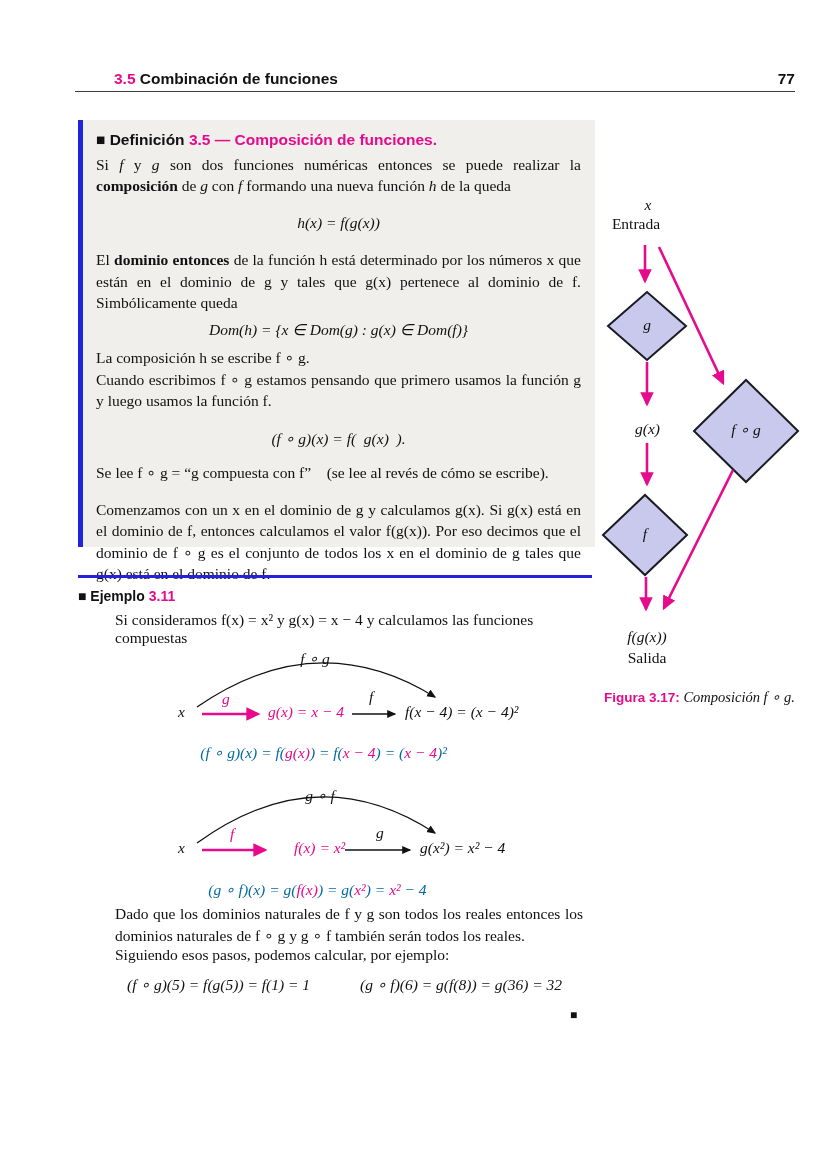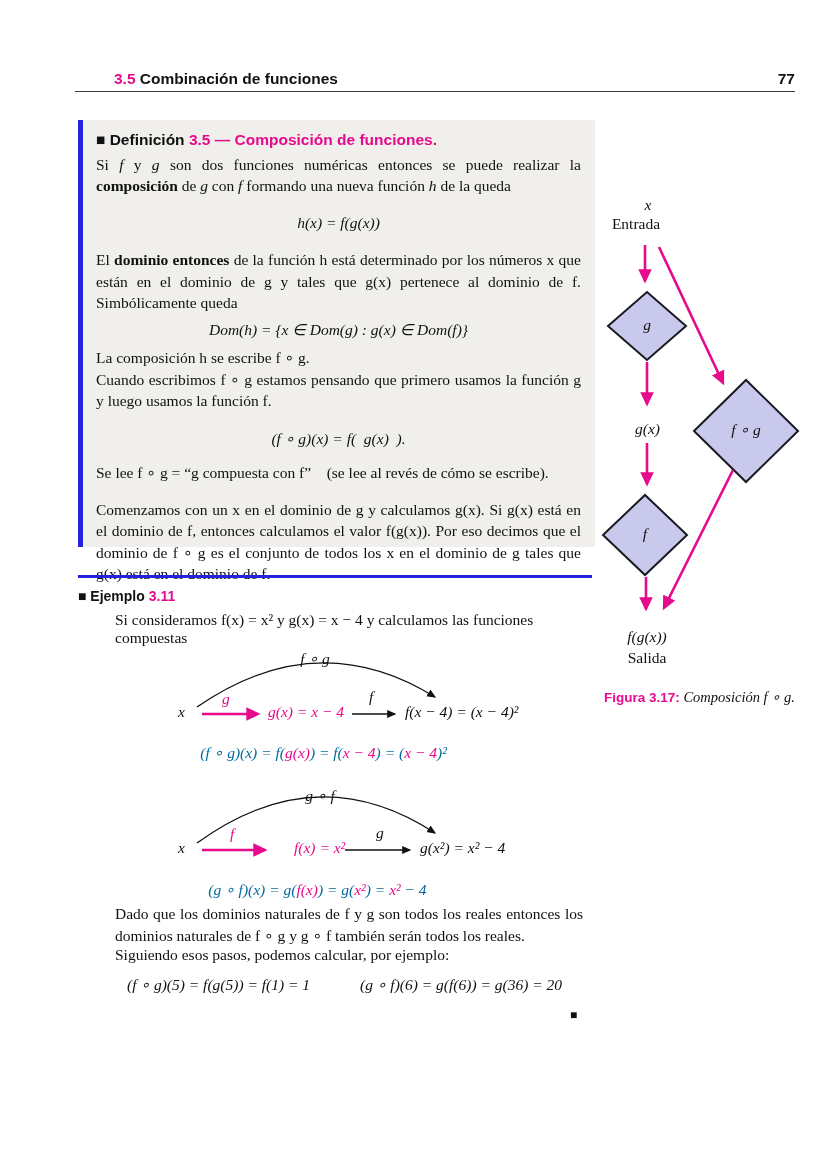--- a/index.html
+++ b/index.html
@@ -136,21 +136,21 @@
     <span class="lbl it" style="left:270px;top:52px;">g(x²) = x² − 4</span>
     <div class="formula" style="left:35px;top:76px;">
       <span class="k">(g ∘ f)(x) = g(</span><span class="m">f(x)</span><span class="k">) = g(</span><span class="m">x²</span><span class="k">) = </span><span class="m">x²</span><span class="k"> − 4</span>
     </div>
   </div>
 
   
   <div class="abs close1 jst">Dado que los dominios naturales de f y g son todos los reales entonces los dominios naturales de f ∘ g y g ∘ f también serán todos los reales.</div>
   <div class="abs close2">Siguiendo esos pasos, podemos calcular, por ejemplo:</div>
   <div class="abs eqrow-l">(f ∘ g)(5) = f(g(5)) = f(1) = 1</div>
-  <div class="abs eqrow-r">(g ∘ f)(6) = g(f(6)) = g(36) = 20</div>
+  <div class="abs eqrow-r">(g ∘ f)(6) = g(f(8)) = g(36) = 32</div>
   <div class="abs endmark">■</div>
 
   
   <svg class="abs" style="left:595px;top:195px;" width="233" height="480">
     <line class="ma" x1="50" y1="50" x2="50" y2="86" marker-end="url(#mk-m)"></line>
     <line class="ma" x1="64" y1="52" x2="128" y2="188" marker-end="url(#mk-m)"></line>
     <polygon class="node" points="13,131 52,97 91,131 52,165"></polygon>
     <line class="ma" x1="52" y1="167" x2="52" y2="209" marker-end="url(#mk-m)"></line>
     <polygon class="node" points="99,236 151,185 203,236 151,287"></polygon>
     <line class="ma" x1="52" y1="248" x2="52" y2="289" marker-end="url(#mk-m)"></line>

